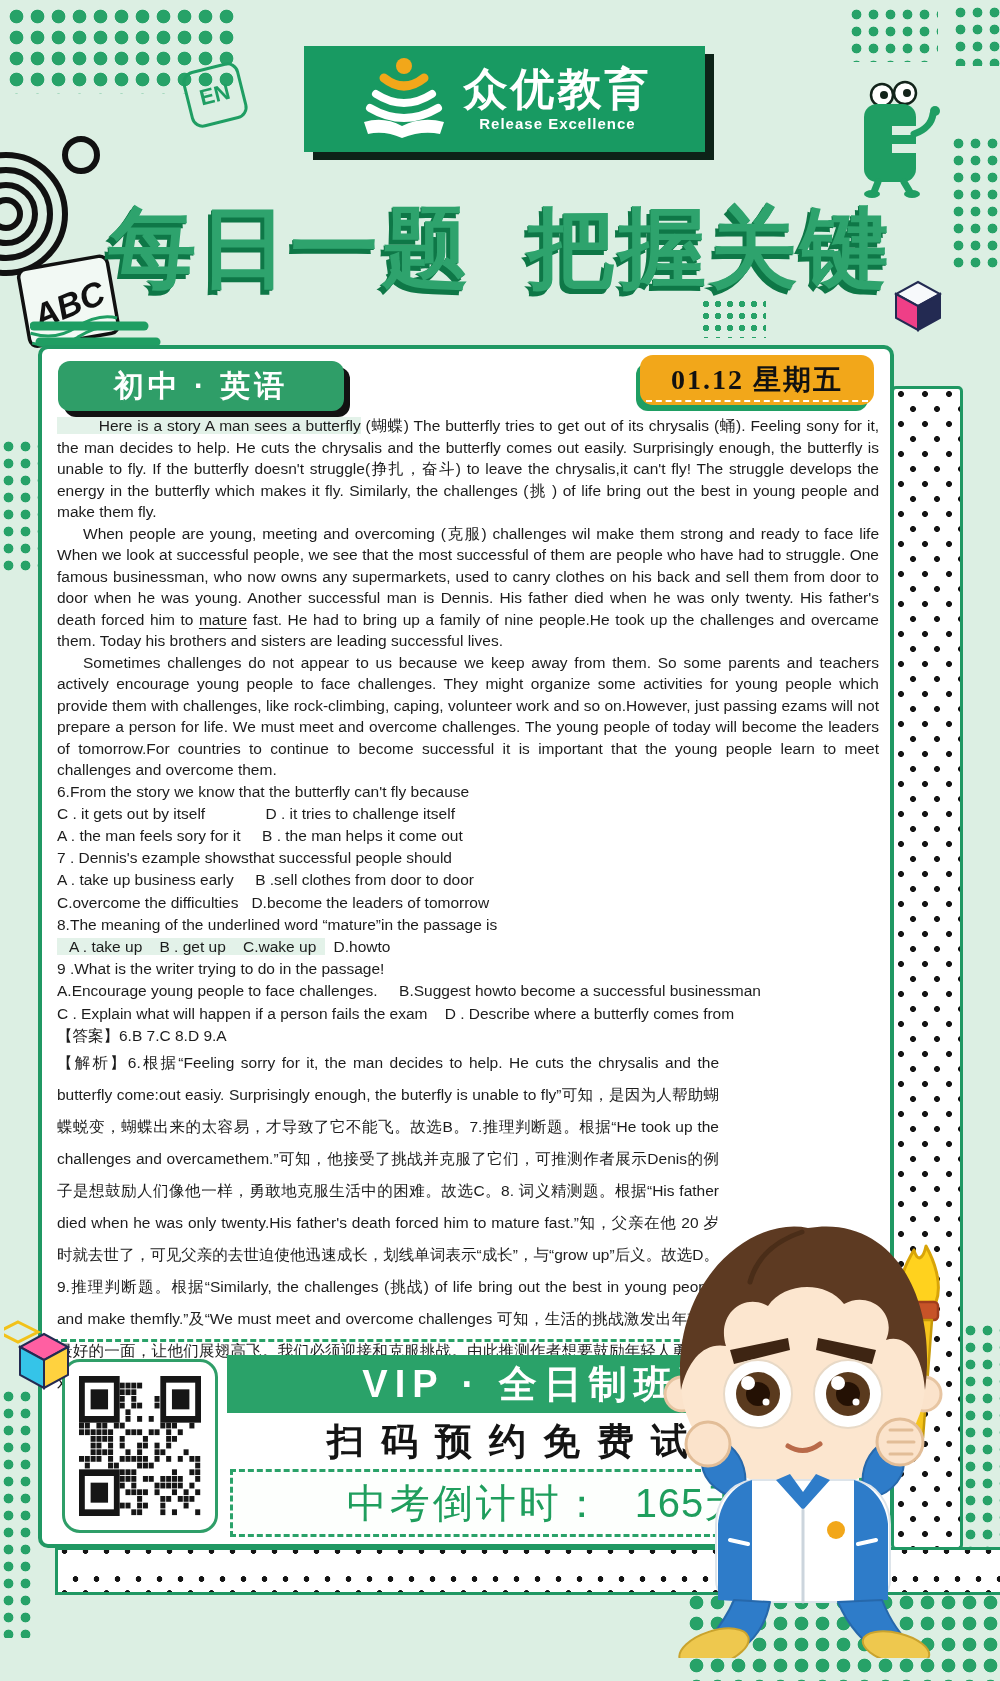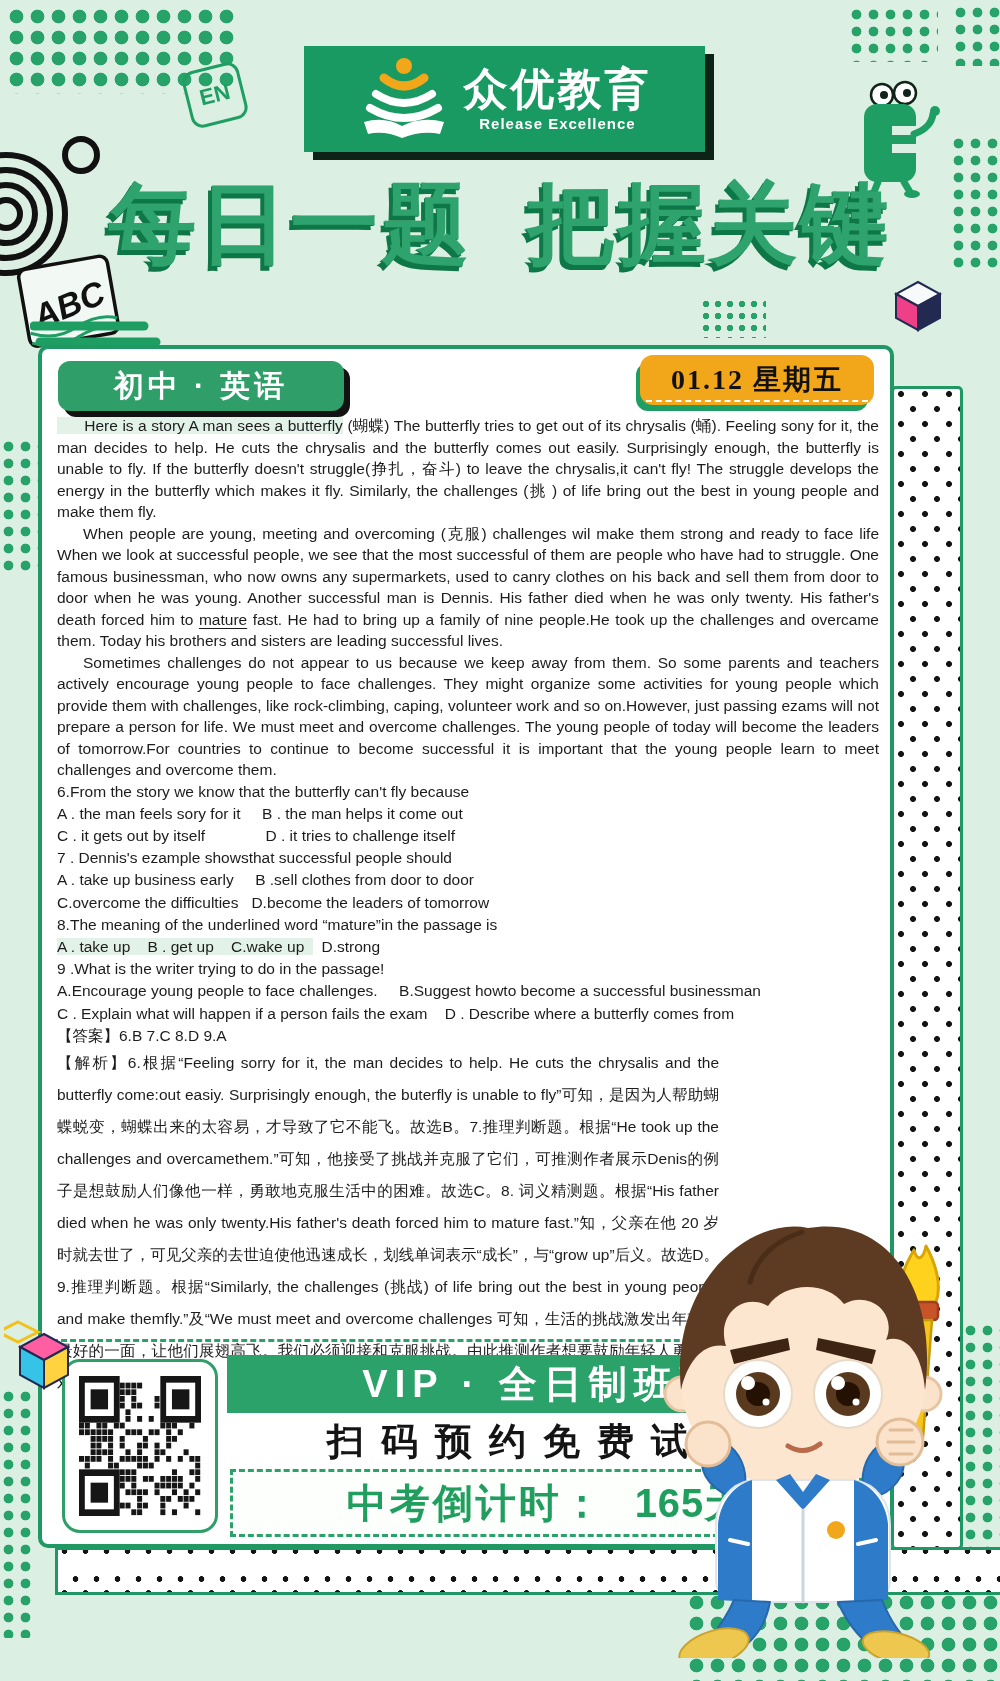--- a/index.html
+++ b/index.html
@@ -10,21 +10,21 @@
   
   .dg-lg{background-image:radial-gradient(circle,#27a268 6.5px,transparent 7.2px);background-size:21px 21px;}
   .dg-md{background-image:radial-gradient(circle,#27a268 4.6px,transparent 5.2px);background-size:17px 17px;}
   .dg-sm{background-image:radial-gradient(circle,#27a268 3px,transparent 3.5px);background-size:12px 12px;}
 
   
   .header-card{left:304px;top:46px;width:401px;height:106px;background:#189a62;border-radius:0;
     box-shadow:9px 8px 0 #0d2318;display:flex;align-items:center;justify-content:center;gap:14px;}
   .brand-cn{color:#fff;font-size:44px;font-weight:bold;letter-spacing:3px;line-height:1;}
   .brand-en{color:#fff;font-size:15px;font-weight:bold;letter-spacing:1px;text-align:center;margin-top:4px;}
-  .main-title{left:0;top:176px;width:1000px;text-align:center;font-size:88px;font-weight:900;
+  .main-title{left:0;top:200px;width:1000px;text-align:center;font-size:88px;font-weight:900;
     color:#2ea36d;letter-spacing:3px;white-space:pre;line-height:1.1;
     text-shadow:-4px 5px 0 #0e7747,-1px 1px 0 #0e7747;}
   .en-sticker{left:186px;top:66px;width:52px;height:52px;border:3.5px solid #1f9e63;border-radius:12px;
     color:#1f9e63;font-weight:bold;font-size:22px;display:flex;align-items:center;justify-content:center;
     transform:rotate(-14deg);}
   .ring-sm{left:62px;top:136px;width:26px;height:26px;border:6px solid #111;border-radius:50%;}
 
   
   .card{left:38px;top:345px;width:848px;height:1195px;background:#fff;border:4px solid #209863;
     border-radius:10px;z-index:2;}
@@ -33,36 +33,36 @@
     box-shadow:6px 6px 0 #121212;border-radius:12px;}
   .date-badge{left:598px;top:6px;width:234px;height:50px;background:#f2a71a;border-radius:13px;
     color:#111;font-size:28px;font-weight:bold;display:flex;align-items:center;justify-content:center;
     font-family:"Liberation Serif","DejaVu Serif",serif;letter-spacing:2px;
     box-shadow:-5px 7px 0 -1px #1f9e63;}
   .date-badge::after{content:"";position:absolute;left:6px;right:6px;bottom:3px;border-bottom:2px dashed #fff;}
 
   .content-flow{left:15px;top:66px;width:822px;font-size:15.5px;}
   .para{margin:0;text-align:justify;line-height:21.5px;text-indent:26px;}
   .para.noindent{text-indent:0;}
-  .hl{background:#e3f2e9;white-space:pre-wrap;}
+  .hl{background:#e3f2e9;white-space:pre-wrap;padding-left:12px;}
   .ul{text-decoration:underline;text-underline-offset:3px;}
   .qline{line-height:22.2px;white-space:pre-wrap;}
   .analysis{text-align:justify;line-height:32px;}
   .wrap-spacer{float:right;width:160px;height:135px;margin-top:155px;}
 
   
   .dash-sep{left:10px;top:990px;width:826px;border-top:3px dashed #2aa269;}
   .qr-frame{left:20px;top:1010px;width:150px;height:168px;background:#fff;border:3.5px solid #2f9e68;
     border-radius:18px;display:flex;align-items:center;justify-content:center;}
   .vip-banner{left:185px;top:1006px;width:632px;height:58px;background:#2aa269;color:#fff;
     font-size:38px;font-weight:bold;letter-spacing:7px;display:flex;align-items:center;justify-content:center;z-index:5;}
   .scan-text{left:185px;top:1068px;width:632px;text-align:center;font-size:37px;font-weight:bold;
     letter-spacing:17px;color:#141414;}
   .countdown-box{left:188px;top:1120px;width:626px;height:62px;border:3px dashed #2aa269;background:#fdfffd;
-    display:flex;align-items:center;justify-content:center;color:#1f9e5d;font-weight:bold;font-size:40px;letter-spacing:3px;}
+    display:flex;align-items:center;justify-content:center;color:#1f9e5d;font-weight:normal;font-size:40px;letter-spacing:3px;}
   .cd-days{margin-left:30px;letter-spacing:1px;}
 
   
   .polka-strip{left:891px;top:386px;width:66px;height:1158px;background:#fff;border:3px solid #209863;border-radius:5px;
     background-image:radial-gradient(circle,#141414 2.7px,transparent 3.2px),radial-gradient(circle,#141414 2.7px,transparent 3.2px);
     background-size:24px 30px,24px 30px;background-position:7px 5px,19px 20px;}
   .bottom-bar{left:55px;top:1547px;width:960px;height:42px;background:#fff;border:3px solid #209863;
     background-image:radial-gradient(circle,#141414 2.6px,transparent 3.1px),radial-gradient(circle,#141414 2.6px,transparent 3.1px);
     background-size:21px 42px,21px 42px;background-position:7px 8px,17px 22px;}
 
@@ -162,27 +162,27 @@
   <div class="abs card">
     <div class="abs subject-badge">初中 · 英语</div>
     <div class="abs date-badge">01.12 星期五</div>
 
     <div class="abs content-flow">
       <p class="para noindent"><span class="hl">      Here is a story A man sees a butterfly</span><span> (蝴蝶) The butterfly tries to get out of its chrysalis (蛹). Feeling sony for it, the man decides to help. He cuts the chrysalis and the butterfly comes out easily. Surprisingly enough, the butterfly is unable to fly. If the butterfly doesn't struggle(挣扎，奋斗) to leave the chrysalis,it can't fly! The struggle develops the energy in the butterfly which makes it fly. Similarly, the challenges (挑 ) of life bring out the best in young people and make them fly.</span></p>
       <p class="para"><span>When people are young, meeting and overcoming (克服) challenges wil make them strong and ready to face life When we look at successful people, we see that the most successful of them are people who have had to struggle. One famous businessman, who now owns any supermarkets, used to canry clothes on his back and sell them from door to door when he was young. Another successful man is Dennis. His father died when he was only twenty. His father's death forced him to </span><span class="ul">mature</span><span> fast. He had to bring up a family of nine people.He took up the challenges and overcame them. Today his brothers and sisters are leading successful lives.</span></p>
       <p class="para">Sometimes challenges do not appear to us because we keep away from them. So some parents and teachers actively encourage young people to face challenges. They might organize some activities for young people which provide them with challenges, like rock-climbing, caping, volunteer work and so on.However, just passing ezams will not prepare a person for life. We must meet and overcome challenges. The young people of today will become the leaders of tomorrow.For countries to continue to become successful it is important that the young people learn to meet challenges and overcome them.</p>
 
       <div class="qline">6.From the story we know that the butterfly can't fly because</div>
+      <div class="qline">C . it gets out by itself              D . it tries to challenge itself</div>
       <div class="qline">A . the man feels sory for it     B . the man helps it come out</div>
-      <div class="qline">C . it gets out by itself              D . it tries to challenge itself</div>
       <div class="qline">7 . Dennis's ezample showsthat successful people should</div>
       <div class="qline">A . take up business early     B .sell clothes from door to door</div>
       <div class="qline">C.overcome the difficulties   D.become the leaders of tomorrow</div>
       <div class="qline">8.The meaning of the underlined word “mature”in the passage is</div>
-      <div class="qline"><span class="hl">A . take up    B . get up    C.wake up  </span><span>  D.strong</span></div>
+      <div class="qline"><span class="hl">A . take up    B . get up    C.wake up  </span><span>  D.howto</span></div>
       <div class="qline">9 .What is the writer trying to do in the passage!</div>
       <div class="qline">A.Encourage young people to face challenges.     B.Suggest howto become a successful businessman</div>
       <div class="qline">C . Explain what will happen if a person fails the exam    D . Describe where a butterfly comes from</div>
       <div class="qline">【答案】6.B 7.C 8.D 9.A</div>
       <div class="analysis"><div class="wrap-spacer"></div><span>【解析】6.根据“Feeling sorry for it, the man decides to help. He cuts the chrysalis and the butterfly come:out easiy. Surprisingly enough, the buterfly is unable to fly”可知，是因为人帮助蝴蝶蜕变，蝴蝶出来的太容易，才导致了它不能飞。故选B。7.推理判断题。根据“He took up the challenges and overcamethem.”可知，他接受了挑战并克服了它们，可推测作者展示Denis的例子是想鼓励人们像他一样，勇敢地克服生活中的困难。故选C。8. 词义精测题。根据“His father died when he was only twenty.His father's death forced him to mature fast.”知，父亲在他 20 岁时就去世了，可见父亲的去世迫使他迅速成长，划线单词表示“成长”，与“grow up”后义。故选D。9.推理判断题。根据“Similarly, the challenges (挑战) of life bring out the best in young people and make themfly.”及“We must meet and overcome challenges 可知，生活的挑战激发出年轻人最好的一面，让他们展翅高飞。我们必须迎接和克服挑战。由此推测作者想要鼓励年轻人勇于面对挑战。故选 A。</span></div>
     </div>
 
     <div class="abs dash-sep"></div>
 
     <div class="abs qr-frame">

